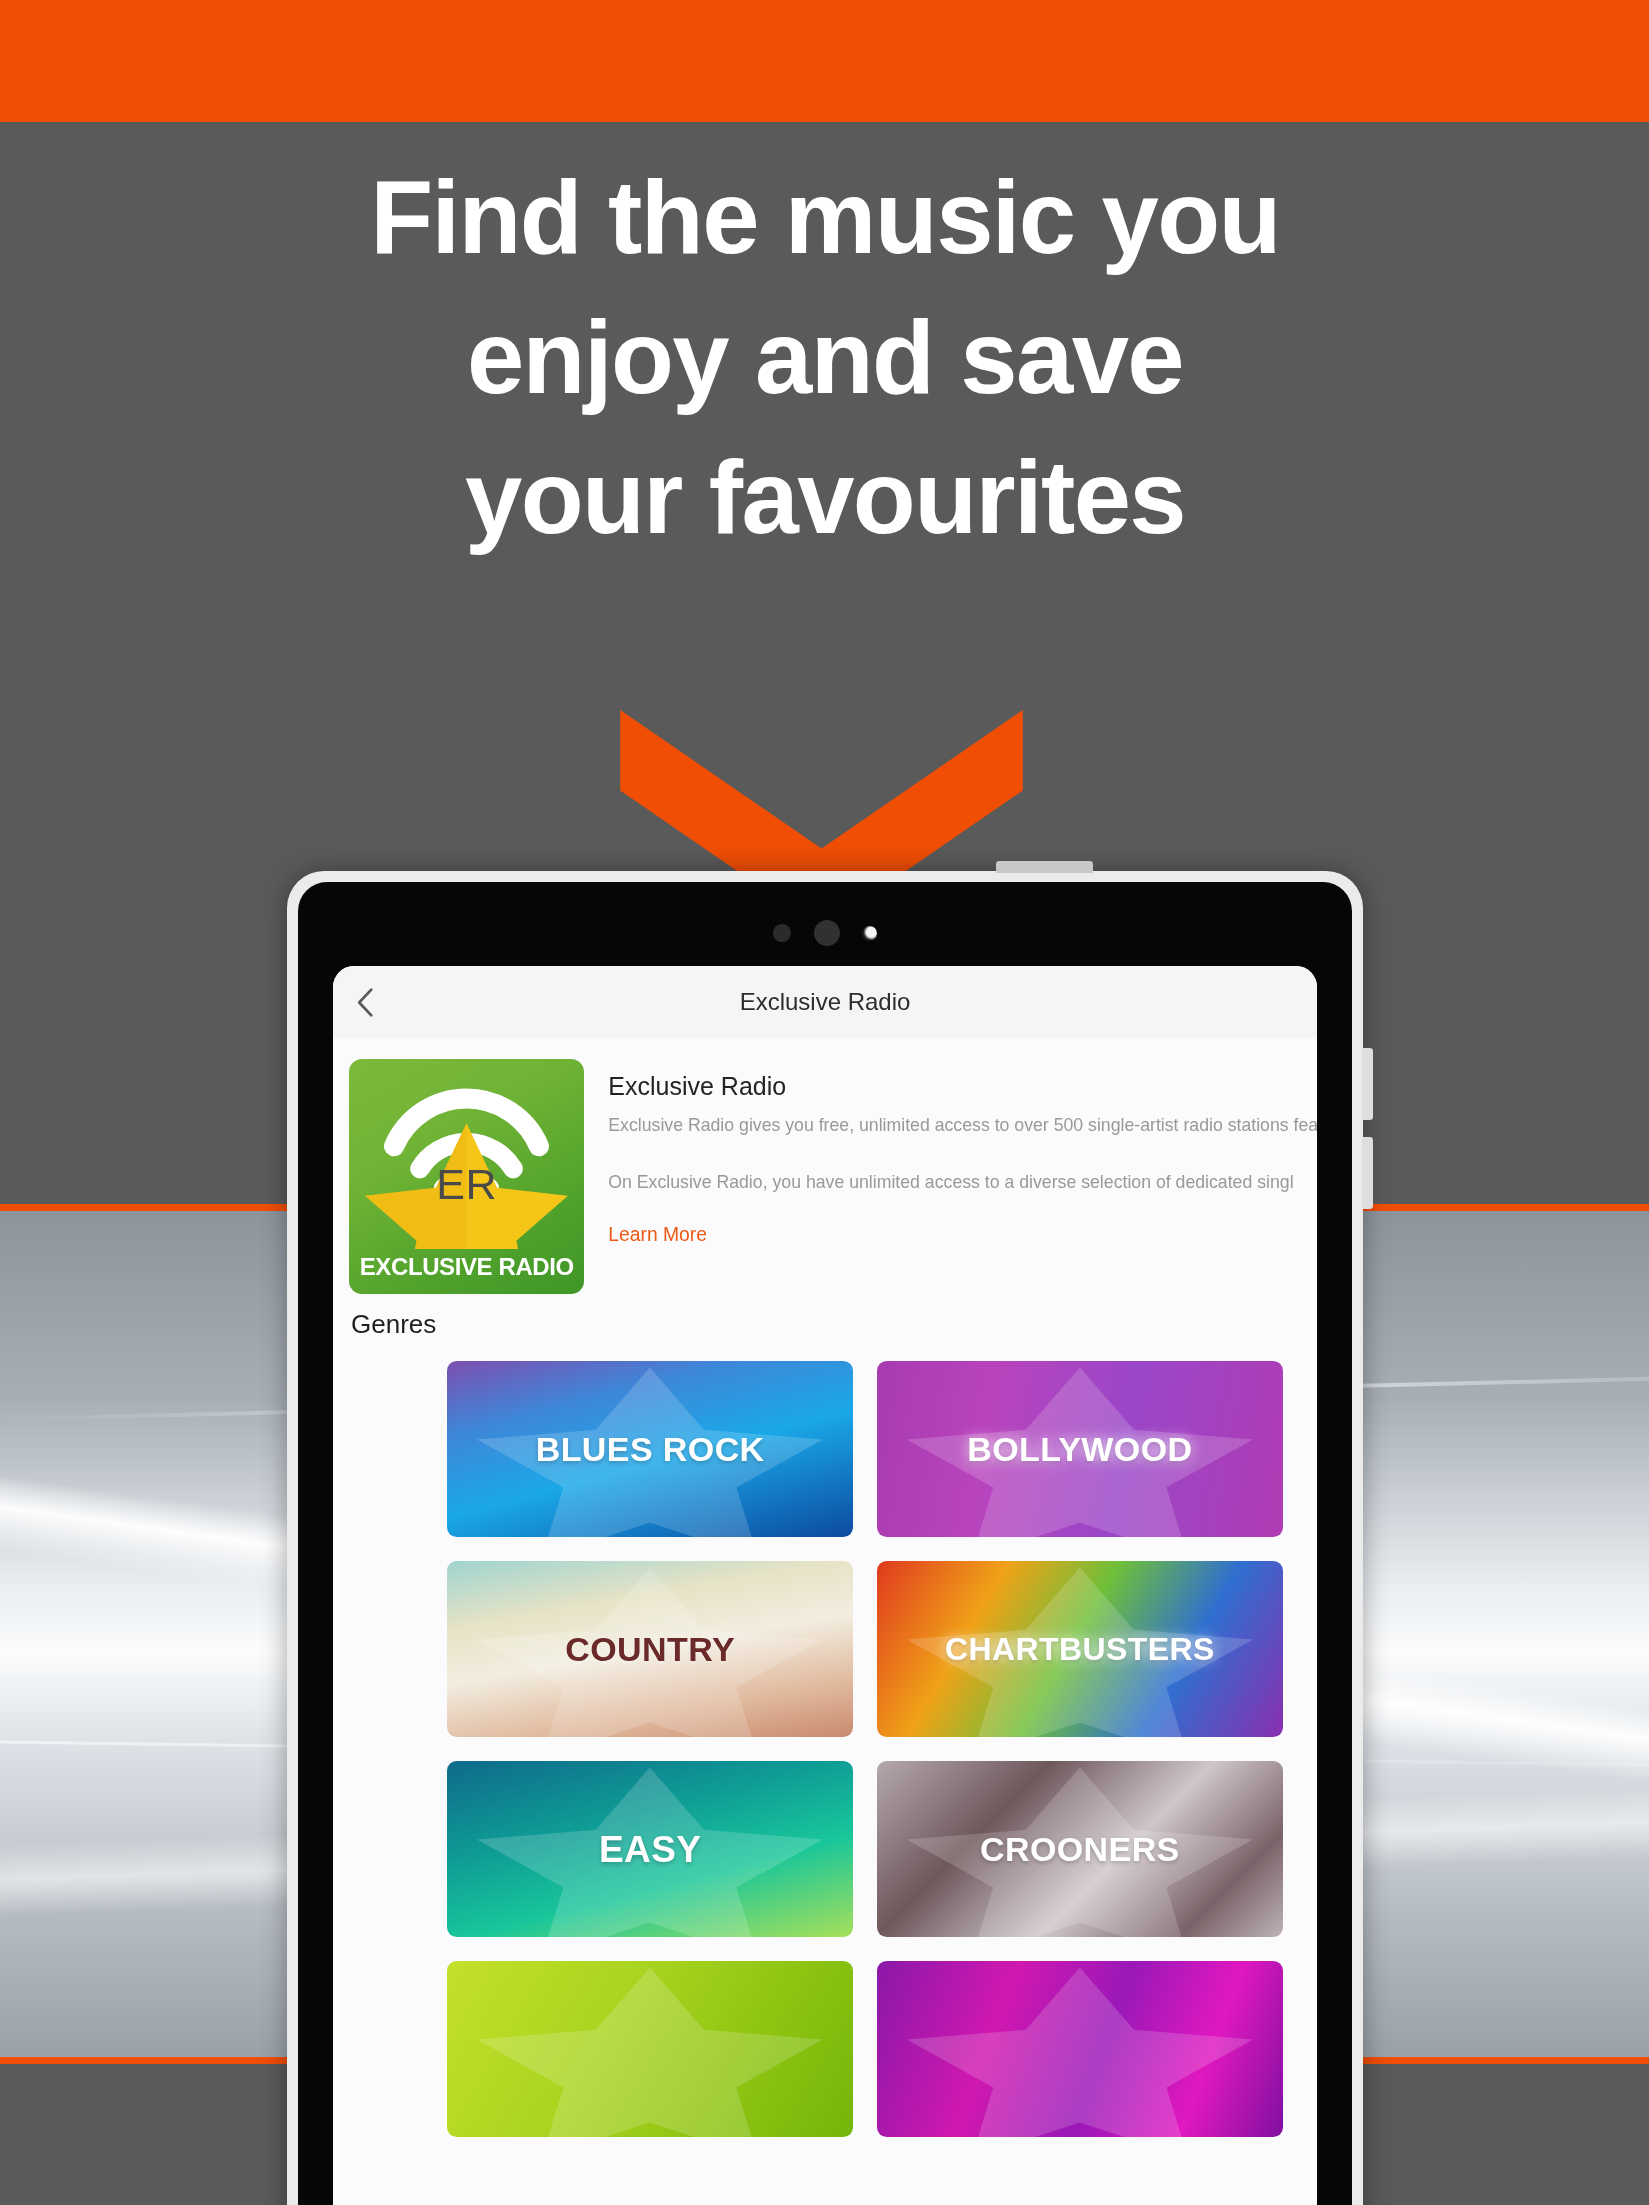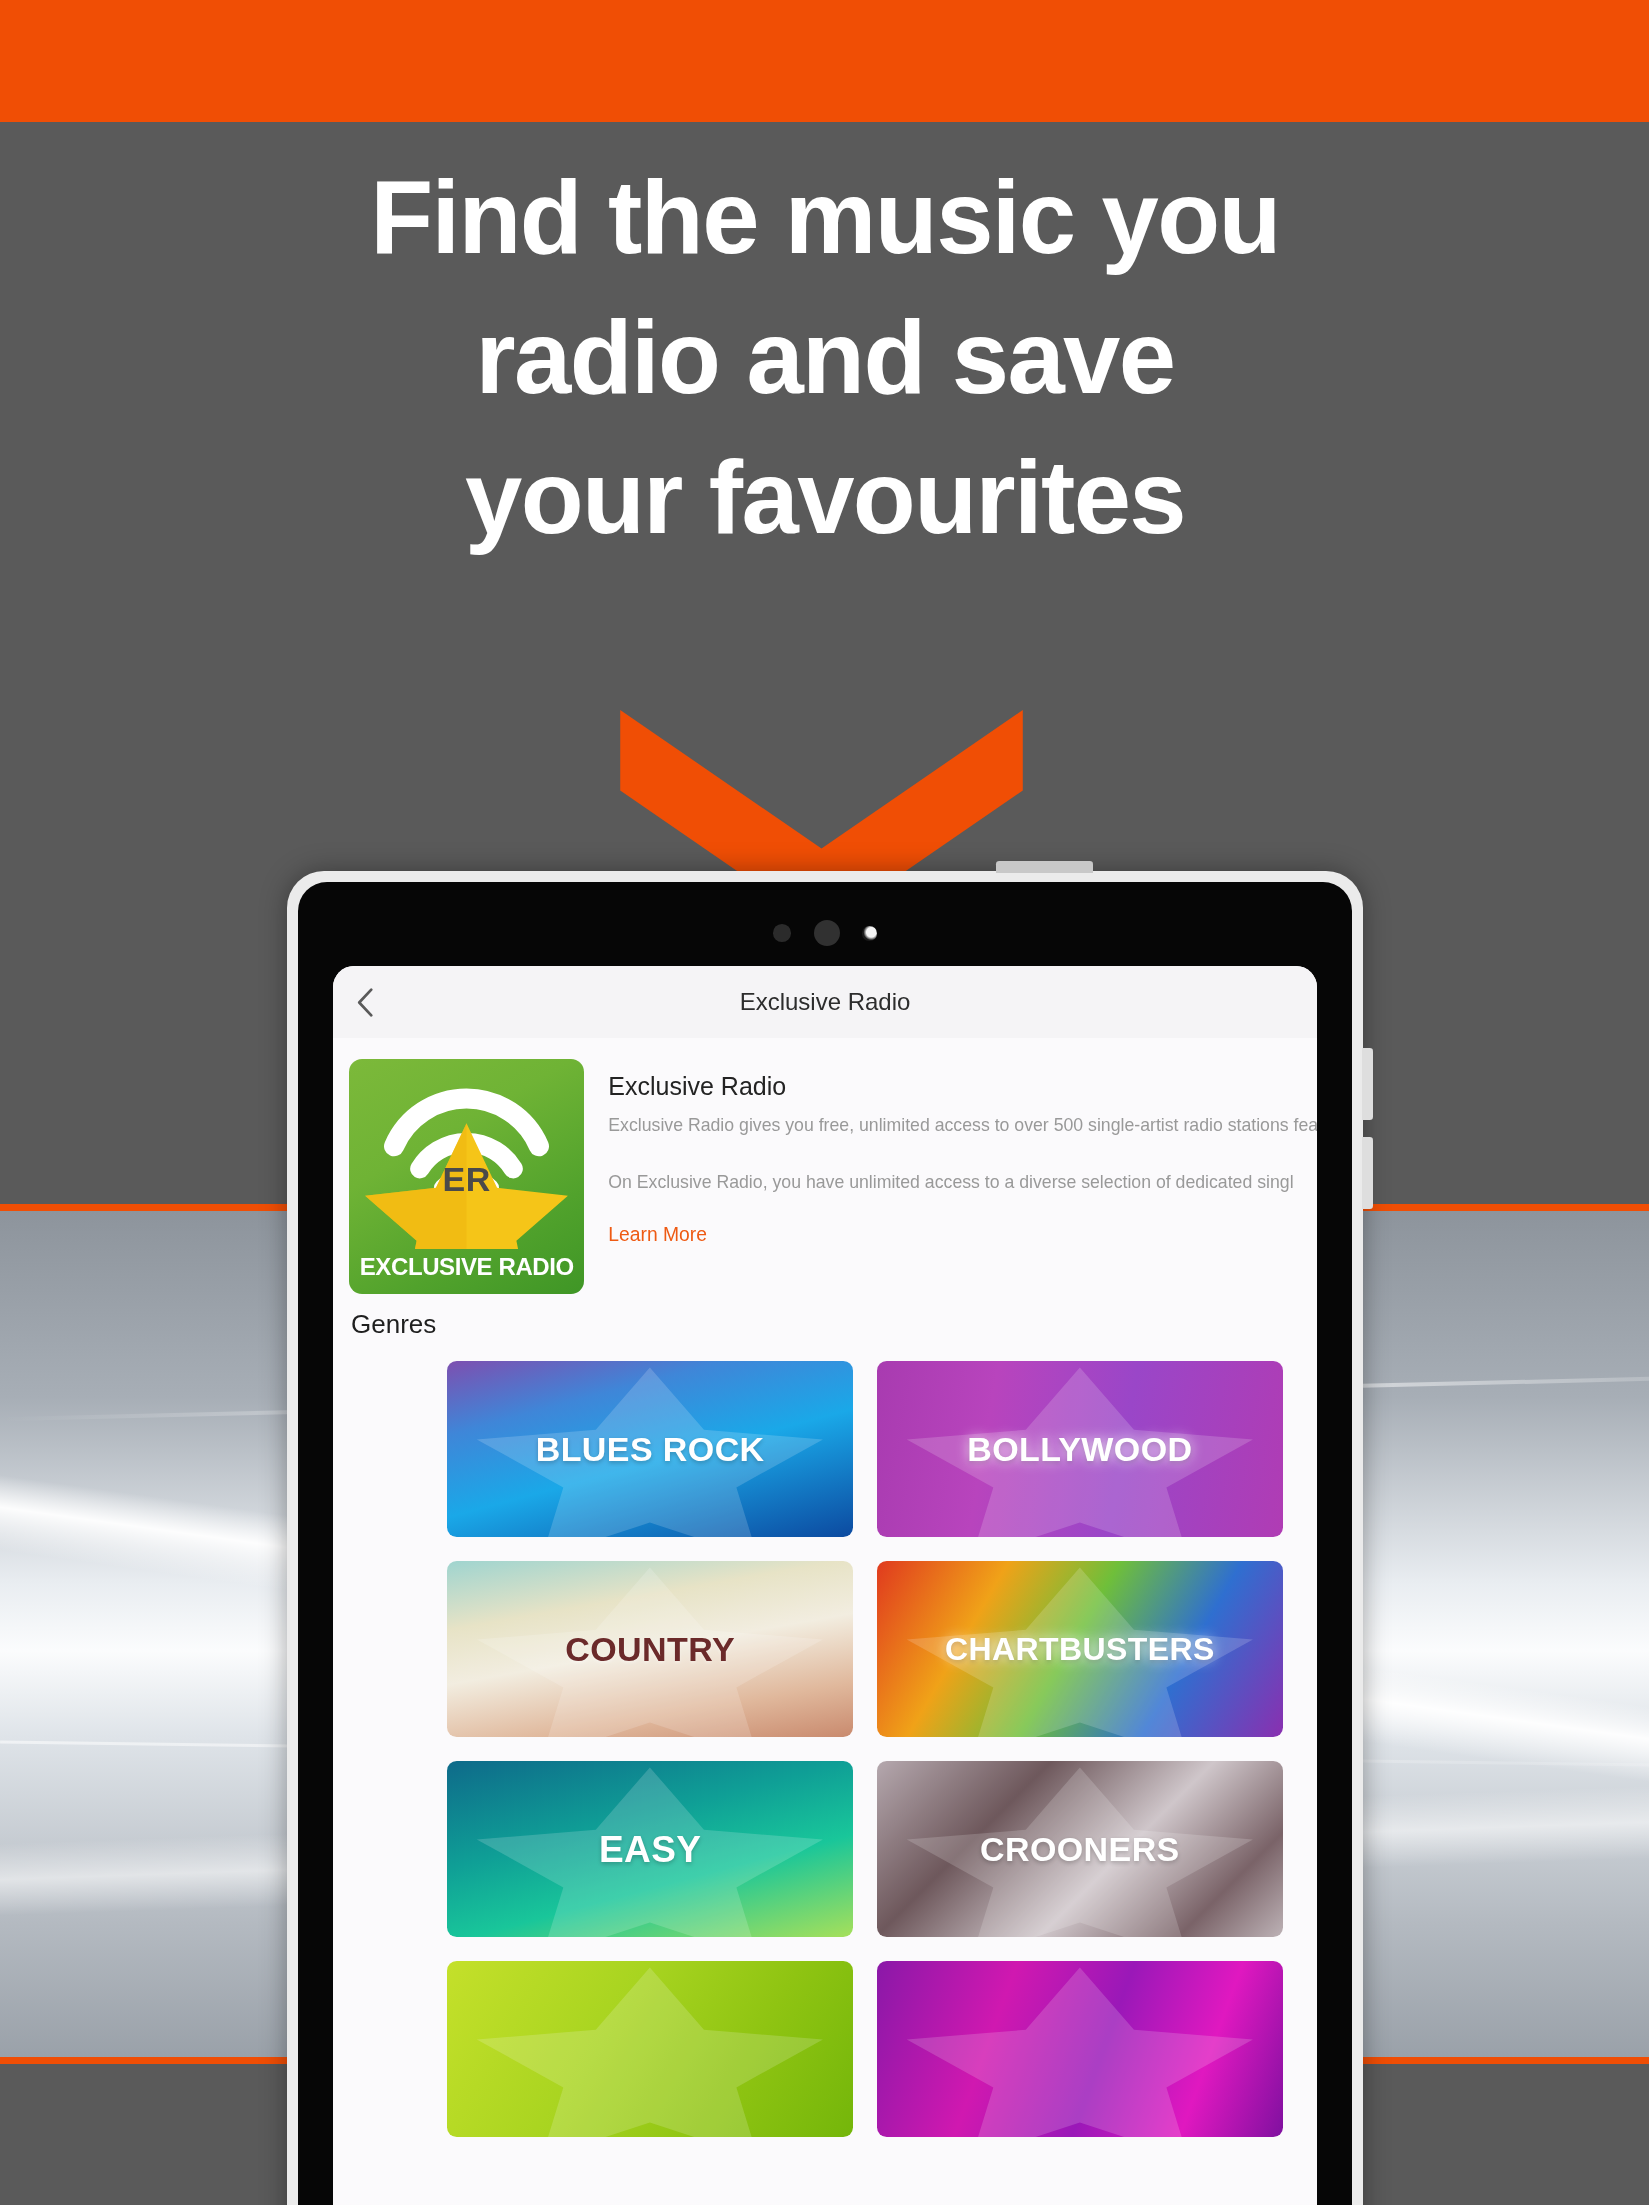--- a/index.html
+++ b/index.html
@@ -133,21 +133,21 @@
   #app-icon {
     width:235px; height:235px; flex:0 0 235px;
     border-radius:13px;
     background:linear-gradient(150deg,#7cb93a 0%,#6fb335 35%,#51a22c 72%,#3f9626 100%);
     position:relative; overflow:hidden;
   }
   #app-icon .arcs { position:absolute; left:0; top:13px; width:100%; height:121px; }
   #app-icon .star-wrap { position:absolute; left:0; top:61px; width:100%; height:129px; }
   #app-icon .er-text {
     position:absolute; left:0; top:101px; width:100%;
-    text-align:center; font-size:34px; font-weight:bold; color:#4a4a4a;
+    text-align:center; font-size:43px; font-weight:normal; color:#4a4a4a;
     letter-spacing:0.8px;
   }
   #app-icon-caption {
     position:absolute; left:0; bottom:13px; width:100%;
     text-align:center; color:#ffffff; font-weight:bold;
     font-size:24px; letter-spacing:-0.4px;
   }
 
   #app-text { flex:1; padding:13px 0 0 24px; }
   #app-title { font-size:25px; color:#232323; margin-bottom:11.3px; }
@@ -208,21 +208,21 @@
 </style>
 </head>
 <body>
 
 <div id="top-bar"></div>
 
 <div id="promo">
 
   <div id="headline">
     <span class="ln">Find the music you</span>
-    <span class="ln">radio and save</span>
+    <span class="ln">enjoy and save</span>
     <span class="ln">your favourites</span>
   </div>
 
   <svg id="chevron" viewBox="0 0 500 272">
     <polygon points="0,0 0,100 250,272 500,100 500,0 250,172" fill="#f04e05"></polygon>
   </svg>
 </div>
 
 <div id="silver-band">
   <div class="streak-a"></div>

